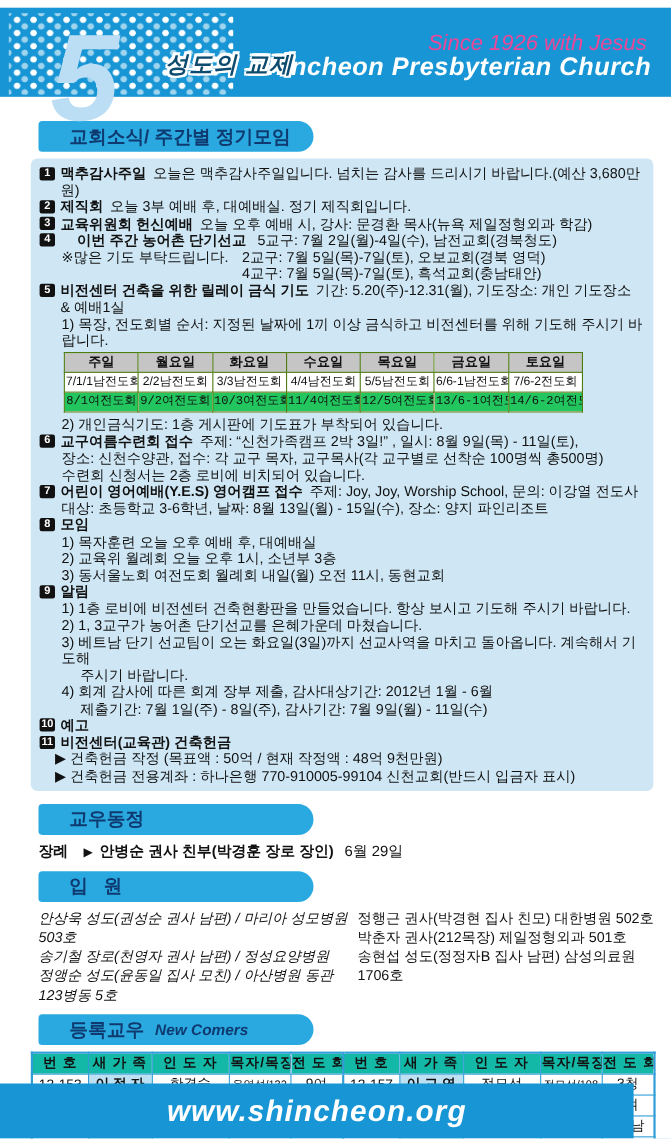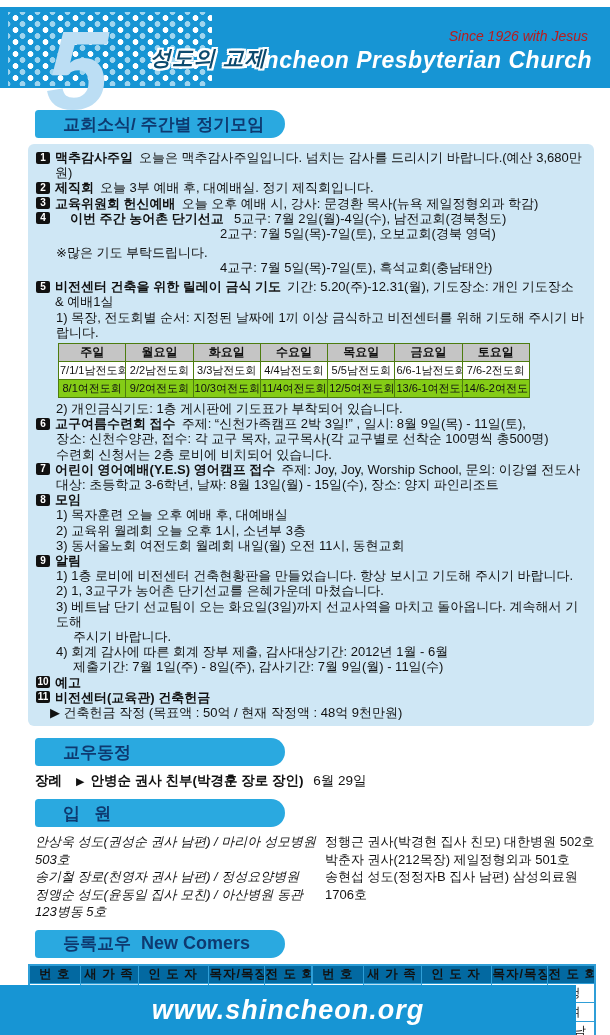--- a/index.html
+++ b/index.html
@@ -23,74 +23,74 @@
     position:absolute; left:46px; top:16px; z-index:3;
     font-size:112px; line-height:0.98; font-weight:bold; font-style:italic;
     color:#bcdef4;
   }
   .kor-title {
     position:absolute; left:150px; top:44px; z-index:4;
     font-size:21px; font-weight:bold; font-style:italic; letter-spacing:1px; color:#0c4a6e;
     text-shadow:-2px -2px 0 #fff,2px -2px 0 #fff,-2px 2px 0 #fff,2px 2px 0 #fff,
                  0 -2px 0 #fff,0 2px 0 #fff,-2px 0 0 #fff,2px 0 0 #fff;
   }
-  .since { position:absolute; right:22px; top:28px; color:#b91c1c; font-style:italic; font-size:14px;margin-left:24px; }
+  .since { position:absolute; right:22px; top:28px; color:#ec4899; font-style:italic; font-size:20px;margin-left:24px; }
   .eng   { position:absolute; right:18px; top:47px; color:#fff; font-style:italic; font-weight:bold; font-size:23px; letter-spacing:0.5px; }
 
   
   .content { position:absolute; left:0; top:110px; width:610px; }
   .pill {
     background:#2aa9e0; color:#0e3a70; font-weight:bold;
     border-radius:4px 16px 16px 4px; height:28px;
     display:flex; align-items:center; padding-left:28px;
     width:250px; margin-left:35px; font-size:17px;
   }
-  .pill .sub-ital { font-weight:bold; font-size:18px; margin-left:10px; }
+  .pill .sub-ital { font-style:italic; font-weight:bold; font-size:14px; margin-left:10px; }
 
   .newsbox {
     margin:6px 16px 0 28px; background:#cfe7f5; border-radius:6px;
     padding:6px 8px 6px 8px; font-size:13px; line-height:15.2px; color:#111;
   }
   .line { display:flex; align-items:flex-start; }
   .badge {
     flex:0 0 auto; min-width:14px; height:12px; margin:1.5px 5px 0 0; padding:0 1px;
     background:#111; color:#fff; font-weight:bold; font-size:10px; line-height:12px;
     text-align:center; border-radius:2px;
   }
   .ttl { font-weight:bold; margin-right:6px; white-space:nowrap; }
   .sub   { padding-left:20px; }
   .sub-d { padding-left:37px; }
   .sub-a { padding-left:14px; }
   .col4  { flex:0 0 164px; font-weight:bold;margin-left:15px; }
-  .col4n { flex:0 0 164px;margin-top:19px; }
+  .col4n { flex:0 0 164px; }
   .gap   { margin-left:18px; }
 
   table.fast {
     border-collapse:collapse; table-layout:fixed; width:472px;
     margin:3px 0 3px 22px; font-size:11px; text-align:center; background:#fff;
   }
   table.fast th, table.fast td { border:1px solid #4d7c0f; height:18px; padding:0 1px; overflow:hidden; white-space:nowrap; }
   table.fast th { background:#c5c5c5; font-weight:bold; font-size:12px; }
-  table.fast tr.r2 td { background:#84cc16; }
+  table.fast tr.r2 td { background:#22c55e;font-family:Liberation Mono, monospace; }
 
   .funeral { margin:6px 16px 0 35px; font-size:13.5px; }
   .funeral b { margin-right:6px; }
   .funeral .arr { margin:0 6px 0 8px; font-size:11px; }
 
   .hosp { display:flex; margin:6px 10px 0 35px; font-size:13px; line-height:17.5px; }
   .hosp .colL { width:290px;font-style:italic; }
   .hosp .colR { width:270px; }
 
   table.nc {
     border-collapse:collapse; table-layout:fixed; width:566px;
     margin:6px 16px 0 28px; font-size:12.5px; text-align:center;
     border:2px solid #2f9ed7; background:#fff;
   }
   table.nc th, table.nc td { border:1px solid #2f9ed7; height:19px; padding:0 1px; overflow:hidden; white-space:nowrap; }
-  table.nc th { background:#0369a1; font-weight:bold; letter-spacing:1px; }
+  table.nc th { background:#14b8a6; font-weight:bold; letter-spacing:1px; }
   table.nc td.name { background:#bde0f3; font-weight:bold; }
   table.nc td.small { font-size:10px; }
   table.nc .split { border-left:2px solid #2f9ed7; }
 
   .footerband {
     position:absolute; left:0; bottom:0; width:576px; height:50px; background:#1795d4;
     display:flex; align-items:center; justify-content:center;
   }
   .footerband .url { color:#fff; font-size:27px; font-weight:bold; font-style:italic; letter-spacing:1px; }
   .pre { white-space:pre; }
@@ -219,20 +219,21 @@
     <div class="line">
       <span class="badge">10</span>
       <b class="ttl">예고</b>
     </div>
 
     <div class="line">
       <span class="badge">11</span>
       <b class="ttl">비전센터(교육관) 건축헌금</b>
     </div>
     <div class="sub-a">▶ 건축헌금 작정 (목표액 : 50억 / 현재 작정액 : 48억 9천만원)</div>
+    <div class="sub-a">▶ 건축헌금 전용계좌 : 하나은행 770-910005-99104 신천교회(반드시 입금자 표시)</div>
   </div>
 
   <div class="pill" style="margin-top:12px">
     <span>교우동정</span>
   </div>
   <div class="funeral">
     <b>장례</b><span class="arr">▶</span><b>안병순 권사 친부(박경훈 장로 장인)</b> <span>6월 29일</span>
   </div>
 
   <div class="pill pre" style="margin-top:9px">

